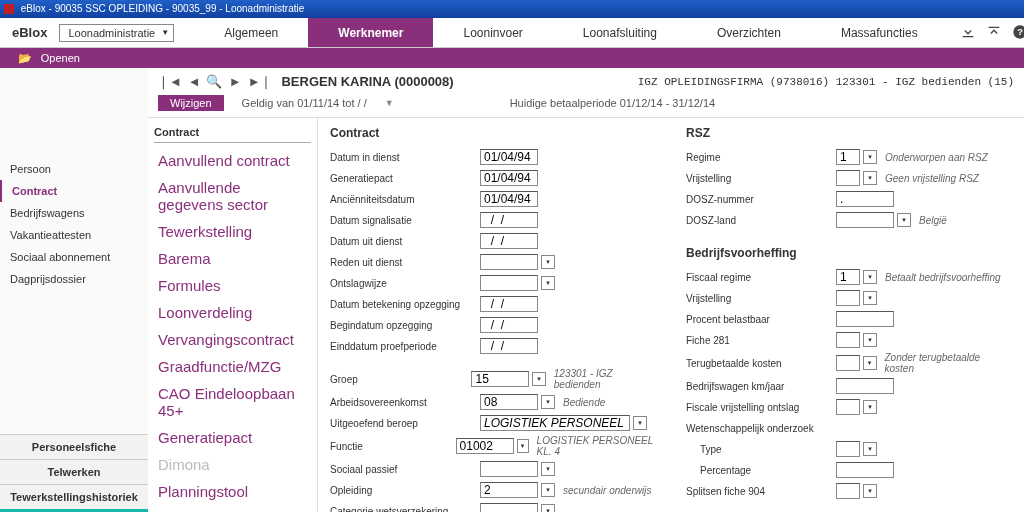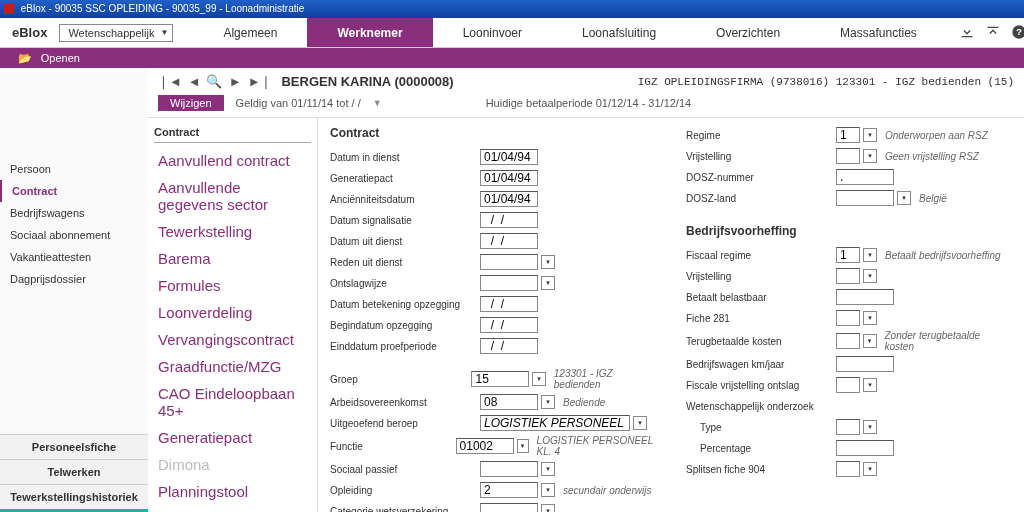--- a/index.html
+++ b/index.html
@@ -30,21 +30,21 @@
 .leftnav .bottom .b-item { background: #f2f2f2; border-top: 1px solid #ccc; text-align: center; padding: 6px 4px; font-size: 11px; font-weight: bold; cursor: pointer; }
 .leftnav .bottom .b-item.last { border-bottom: 3px solid #14b8a6; }
 
 .center { flex: 1; display: flex; flex-direction: column; }
 .rec-header { display: flex; align-items: center; padding: 6px 10px; gap: 10px; }
 .rec-nav { display: flex; gap: 6px; color: #555; }
 .rec-nav span { cursor: pointer; font-size: 13px; }
 .rec-title { font-weight: bold; font-size: 13px; }
 .rec-org { margin-left: auto; font-size: 11px; color: #333; font-family: Liberation Mono, monospace; }
 
-.wijzigenrow { display: flex; align-items: center; padding: 0 10px 6px 10px; gap: 12px; }
+.wijzigenrow { display: flex; align-items: center; padding: 0 10px 6px 10px; gap: 18px; }
 .wijzigen-btn { background: #8a2f7b; color: #fff; padding: 2px 12px; font-size: 11px; border: none; cursor: pointer; }
 .wijzigenrow .light { color: #555; }
 .wijzigenrow .dd { font-size: 9px; color: #888; cursor: pointer; }
 
 .content { flex: 1; display: flex; border-top: 1px solid #ddd; overflow: hidden; }
 .sublist { width: 170px; border-right: 1px solid #ddd; padding: 8px 6px; }
 .sublist .h { font-weight: bold; border-bottom: 1px solid #aaa; padding-bottom: 4px; margin-bottom: 4px; }
 .sublist .sitem { padding: 5px 4px; color: #8a2f7b; cursor: pointer; font-size: 15px; }
 .sublist .sitem.dim { color: #bbb; }
 
@@ -63,21 +63,21 @@
 </head>
 <body>
 
 <div class="titlebar">
   <span class="icon-sq"></span>
   <span>eBlox - 90035 SSC OPLEIDING - 90035_99 - Loonadministratie</span>
 </div>
 
 <div class="menubar">
   <div class="brand">eBlox</div>
-  <div class="menu-dd">Wetenschappelijk</div>
+  <div class="menu-dd">Loonadministratie</div>
   <div class="tabs" id="tabs">
       <div class="tab">Algemeen</div>
       <div class="tab active">Werknemer</div>
       <div class="tab">Looninvoer</div>
       <div class="tab">Loonafsluiting</div>
       <div class="tab">Overzichten</div>
       <div class="tab">Massafuncties</div>
     </div>
   <div class="tb-actions">
     <span class="tb-icon"><svg viewBox="0 0 24 24">
@@ -99,22 +99,22 @@
   <span>Openen</span>
 </div>
 
 <div class="main">
   <div class="leftnav">
     <div class="spacer-top"></div>
     <div id="leftnav-items">
         <div class="item">Persoon</div>
         <div class="item active">Contract</div>
         <div class="item">Bedrijfswagens</div>
+        <div class="item">Vakantieattesten</div>
         <div class="item">Sociaal abonnement</div>
-        <div class="item">Vakantieattesten</div>
         <div class="item">Dagprijsdossier</div>
       </div>
     <div class="bottom" id="leftbottom">
         <div class="b-item">Personeelsfiche</div>
         <div class="b-item">Telwerken</div>
         <div class="b-item last">Tewerkstellingshistoriek</div>
       </div>
   </div>
 
   <div class="center">
@@ -244,20 +244,21 @@
                 <span class="desc">secundair onderwijs</span>
               </div>
               <div class="frow">
                 <span class="lbl">Categorie wetsverzekering</span>
                 <input class="val" style="">
                 <span class="dd-sm">▾</span>
               </div>
             </div>
         </div>
         <div class="col">
+          <h3>RSZ</h3>
           <div id="rsz-rows">
               <div class="frow">
                 <span class="lbl">Regime</span>
                 <input class="val sm" value="1" style="">
                 <span class="dd-sm">▾</span>
                 <span class="desc">Onderworpen aan RSZ</span>
               </div>
               <div class="frow">
                 <span class="lbl">Vrijstelling</span>
                 <input class="val sm" style="">
@@ -283,21 +284,21 @@
                 <input class="val sm" value="1" style="">
                 <span class="dd-sm">▾</span>
                 <span class="desc">Betaalt bedrijfsvoorheffing</span>
               </div>
               <div class="frow">
                 <span class="lbl">Vrijstelling</span>
                 <input class="val sm" style="">
                 <span class="dd-sm">▾</span>
               </div>
               <div class="frow">
-                <span class="lbl">Betaalt belastbaar</span>
+                <span class="lbl">Procent belastbaar</span>
                 <input class="val" style="">
               </div>
               <div class="frow">
                 <span class="lbl">Fiche 281</span>
                 <input class="val sm" style="">
                 <span class="dd-sm">▾</span>
               </div>
               <div class="frow">
                 <span class="lbl">Terugbetaalde kosten</span>
                 <input class="val sm" style="">

